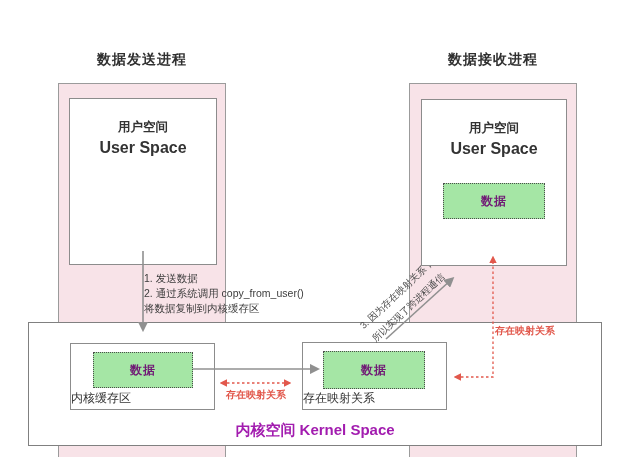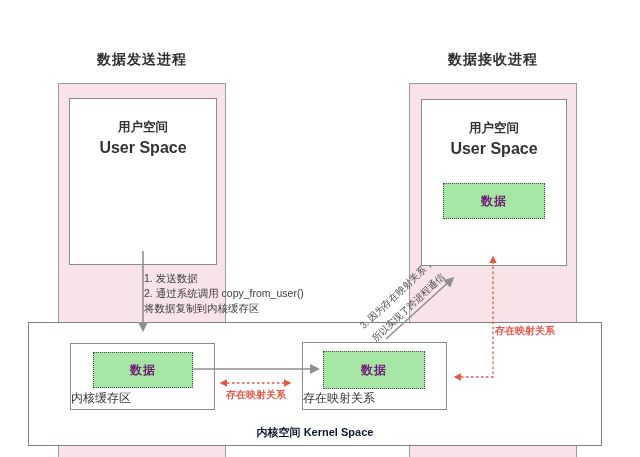--- a/index.html
+++ b/index.html
@@ -19,21 +19,21 @@
     background:#f8e3e8;border:1.5px solid #9b9b9b;z-index:1;
   }
   .pink-left{left:58px;}
   .pink-right{left:409px;}
   .kernel-box{
     position:absolute;left:28px;top:282px;width:574px;height:124px;
     background:#fff;border:1.5px solid #808080;z-index:2;
   }
   .kernel-label{
     position:absolute;bottom:5px;left:0;width:100%;text-align:center;
-    font-size:11px;font-weight:bold;color:#0f172a;
+    font-size:15px;font-weight:bold;color:#a21caf;
   }
   .user-box{
     position:absolute;background:#fff;border:1.5px solid #8c8c8c;z-index:3;
     text-align:center;padding-top:20px;
   }
   .user-left{left:69px;top:58px;width:148px;height:167px;}
   .user-right{left:421px;top:59px;width:146px;height:167px;}
   .us-cn{font-size:12.5px;font-weight:bold;color:#333;}
   .us-en{font-size:16px;font-weight:bold;color:#333;margin-top:3px;}
   .data-box{

